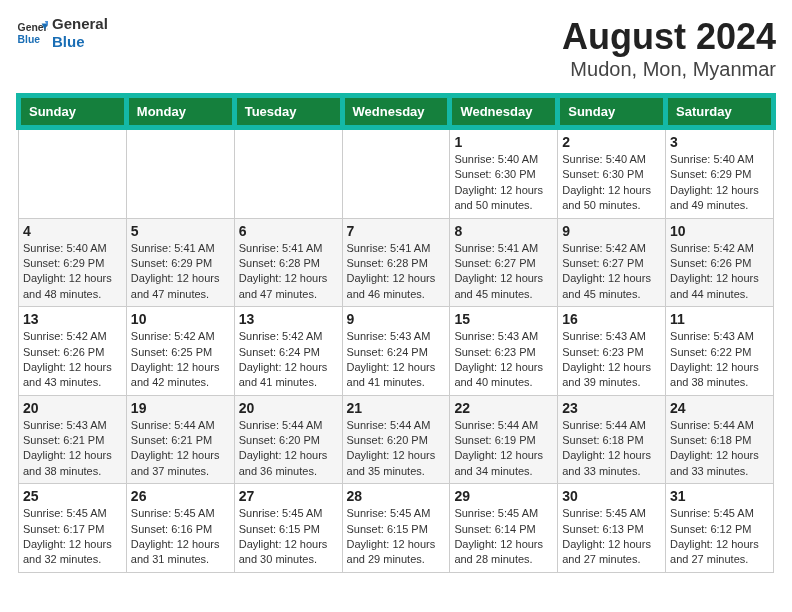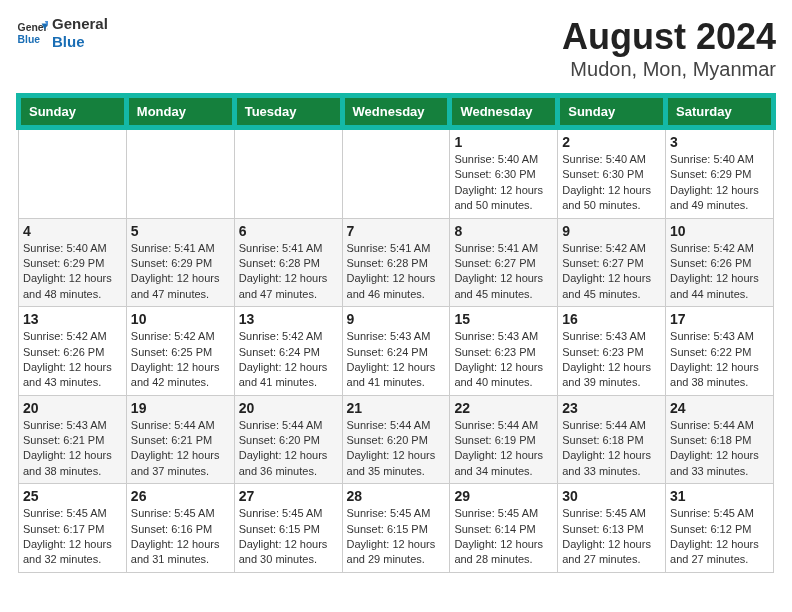--- a/index.html
+++ b/index.html
@@ -231,21 +231,21 @@
 and 40 minutes.</div>
         </td>
         <td>
           <span class="day-number">16</span>
           <div class="day-info" style="white-space: pre-line;">Sunrise: 5:43 AM
 Sunset: 6:23 PM
 Daylight: 12 hours
 and 39 minutes.</div>
         </td>
         <td>
-          <span class="day-number">17</span>
+          <span class="day-number">11</span>
           <div class="day-info" style="white-space: pre-line;">Sunrise: 5:43 AM
 Sunset: 6:22 PM
 Daylight: 12 hours
 and 38 minutes.</div>
         </td>
       </tr>
       <tr>
         <td>
           <span class="day-number">20</span>
           <div class="day-info" style="white-space: pre-line;">Sunrise: 5:43 AM

